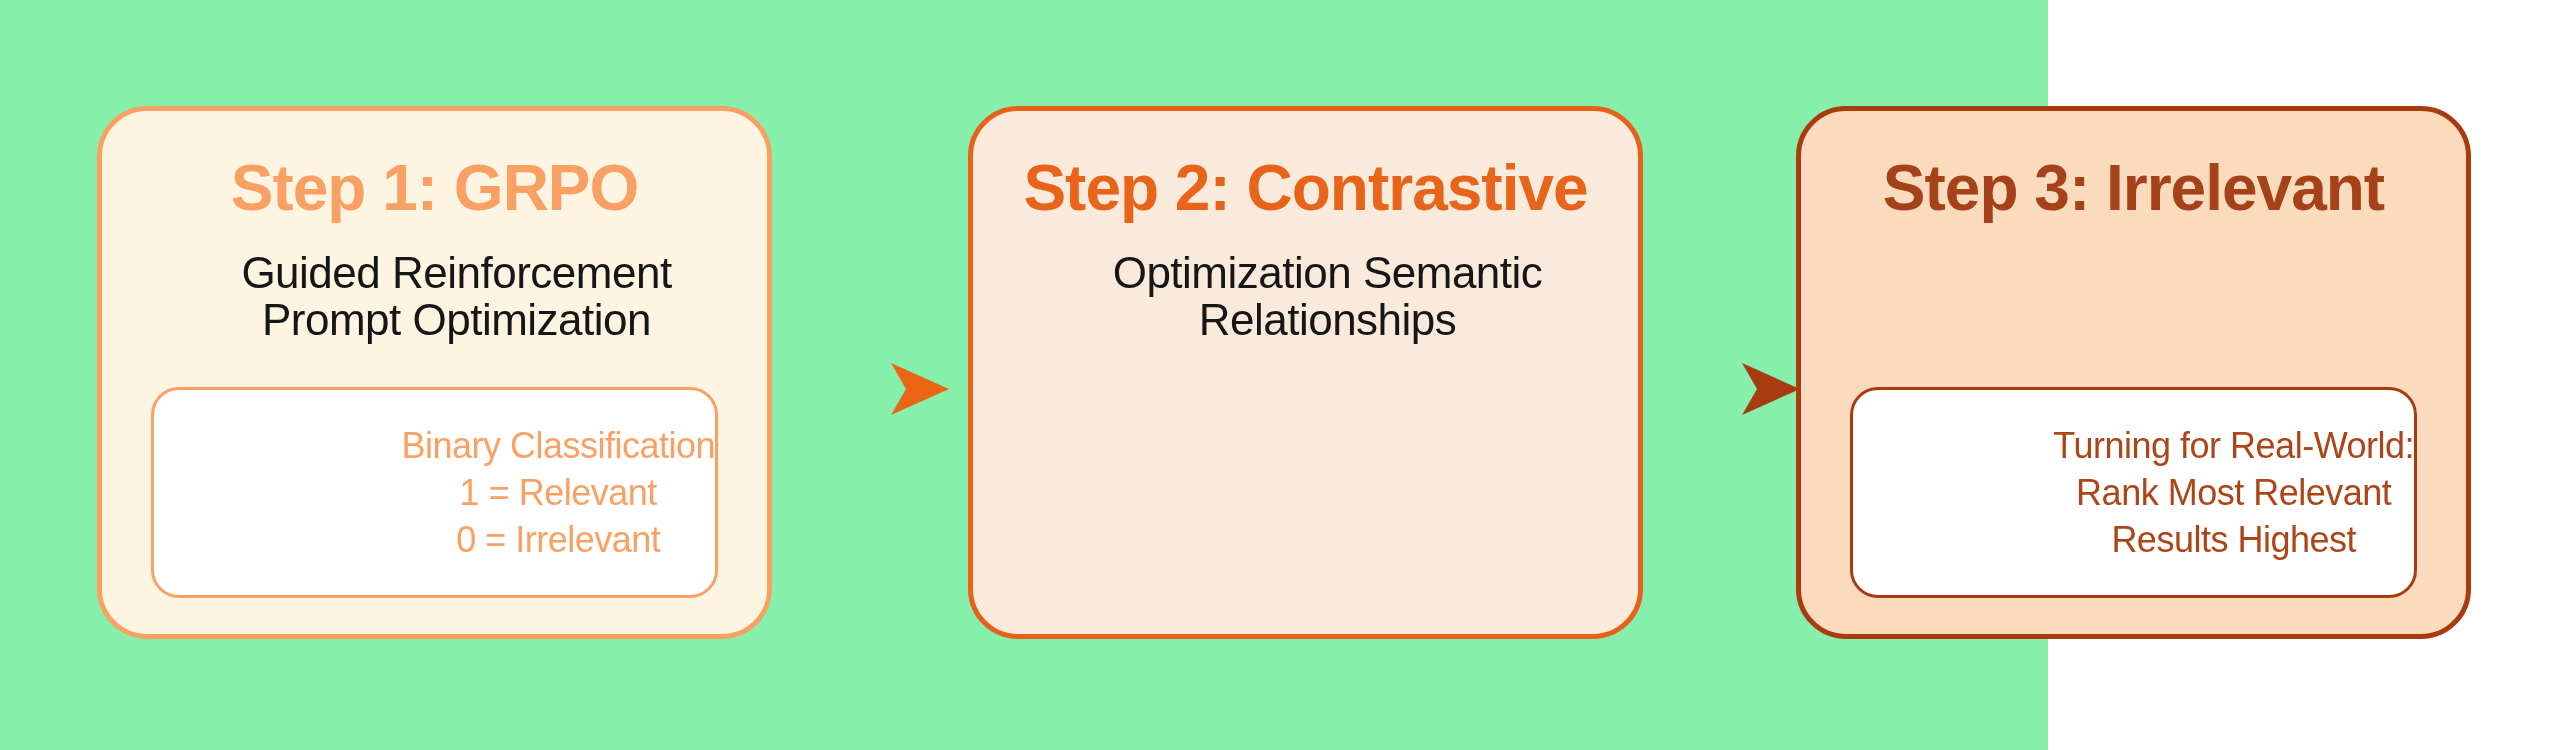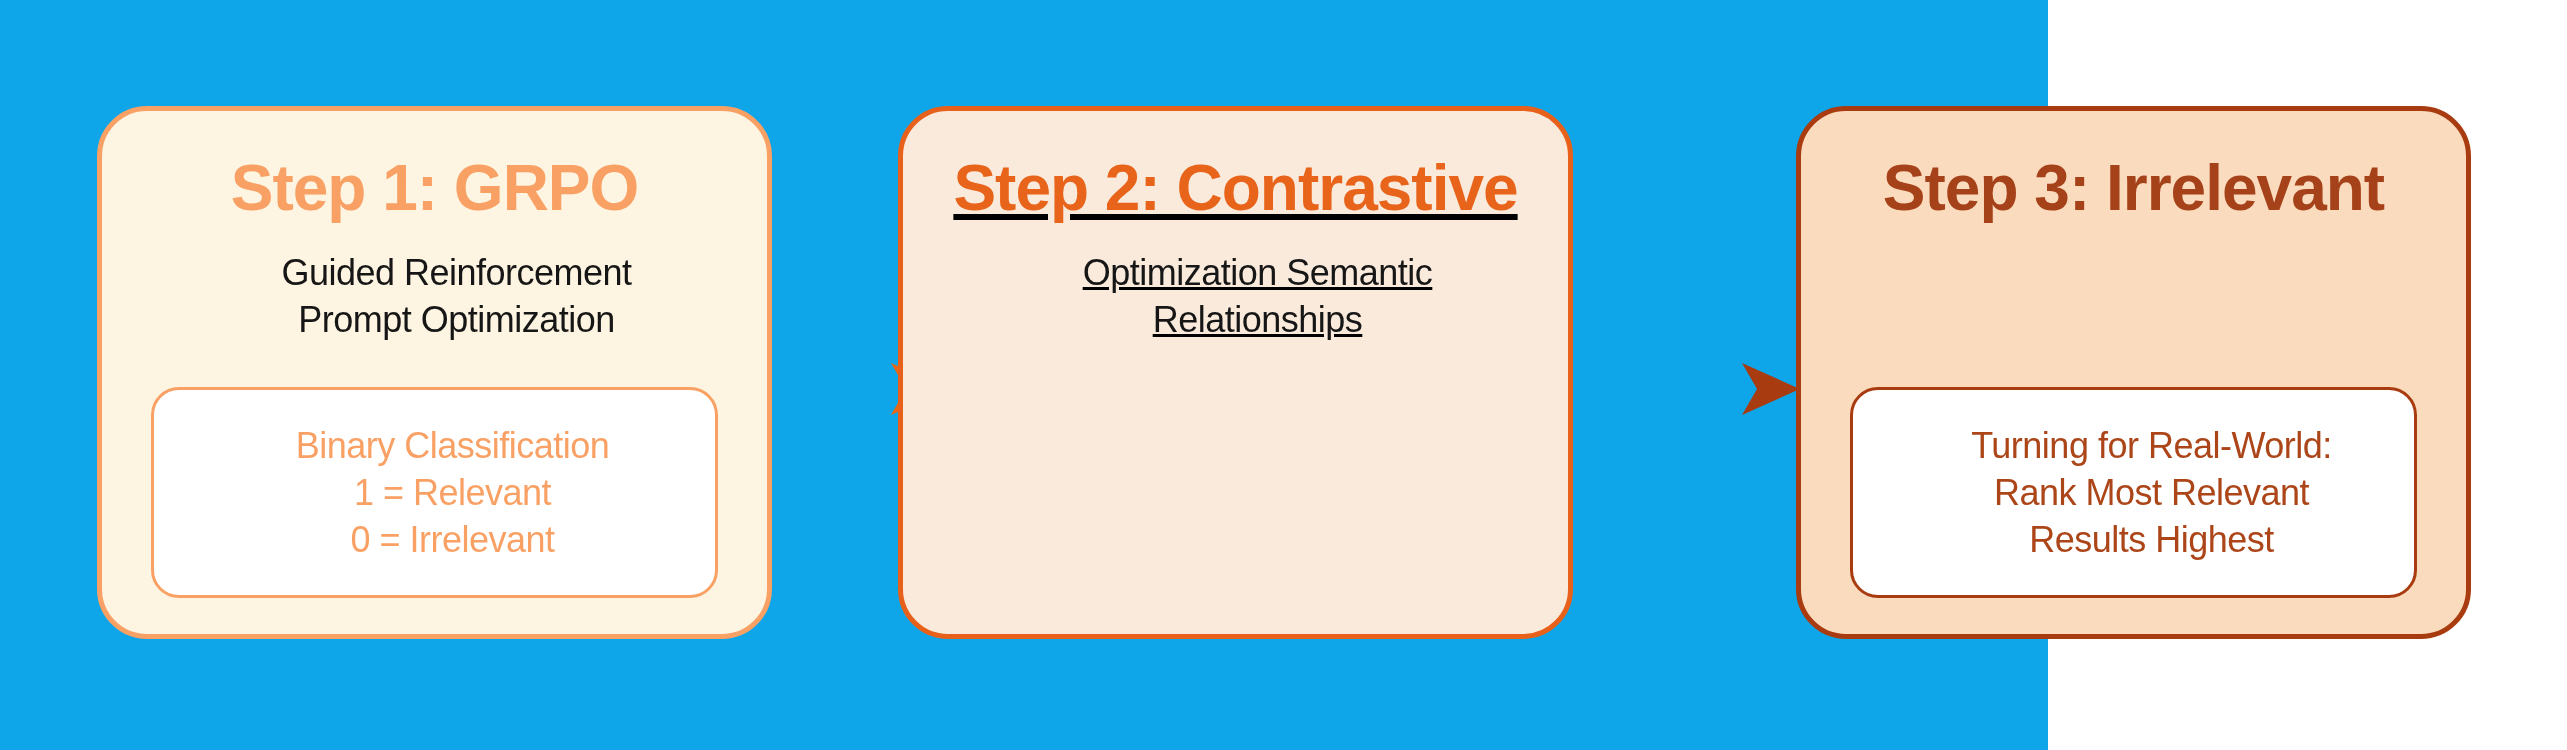--- a/index.html
+++ b/index.html
@@ -8,67 +8,67 @@
     background: #ffffff;
     width: 2567px;
     height: 750px;
     font-family: "Liberation Sans", "DejaVu Sans", sans-serif;
     overflow: hidden;
   }
   .diagram {
     position: relative;
     width: 2048px;
     height: 750px;
-    background: #0ea5e9;
+    background: #86efac;
   }
   .step-box {
     position: absolute;
     top: 106px;
     width: 675px;
     height: 533px;
     box-sizing: border-box;
     background: var(--fill);
     border: 5px solid var(--border);
     border-radius: 50px;
   }
   .step-box.pos-1 { left: 97px; }
-  .step-box.pos-2 { left: 898px; text-decoration: underline; }
+  .step-box.pos-2 { left: 968px; }
   .step-box.pos-3 { left: 1796px; }
   .step-title {
     margin-top: 42px;
     text-align: center;
     font-size: 64px;
     line-height: 1.12;
     font-weight: 700;
     letter-spacing: -1px;
     color: var(--title-color);
   }
   .step-subtitle {
     margin-top: 24px;
     text-align: center;
-    font-size: 36px;
+    font-size: 44px;
     line-height: 47px;
     letter-spacing: -0.5px;
     color: #161616;
     white-space: pre-line;
     margin-left: 44px;
   }
   .step-detail-box {
     position: absolute;
     left: 49px;
     right: 49px;
     bottom: 36px;
     height: 211px;
     box-sizing: border-box;
     background: #ffffff;
     border: 3px solid var(--border);
     border-radius: 28px;
     display: flex;
     align-items: center;
-    justify-content: center;
+    justify-content: flex-end;
     padding-left: 36px;
   }
   .step-detail-text {
     text-align: center;
     font-size: 36px;
     line-height: 47px;
     letter-spacing: -0.5px;
     color: var(--detail-color);
     white-space: pre-line;
   }

